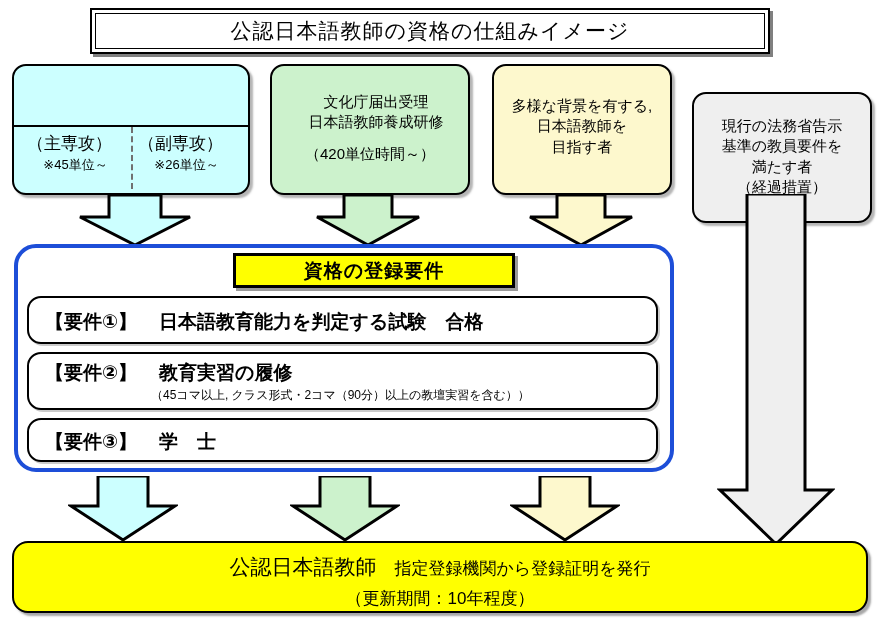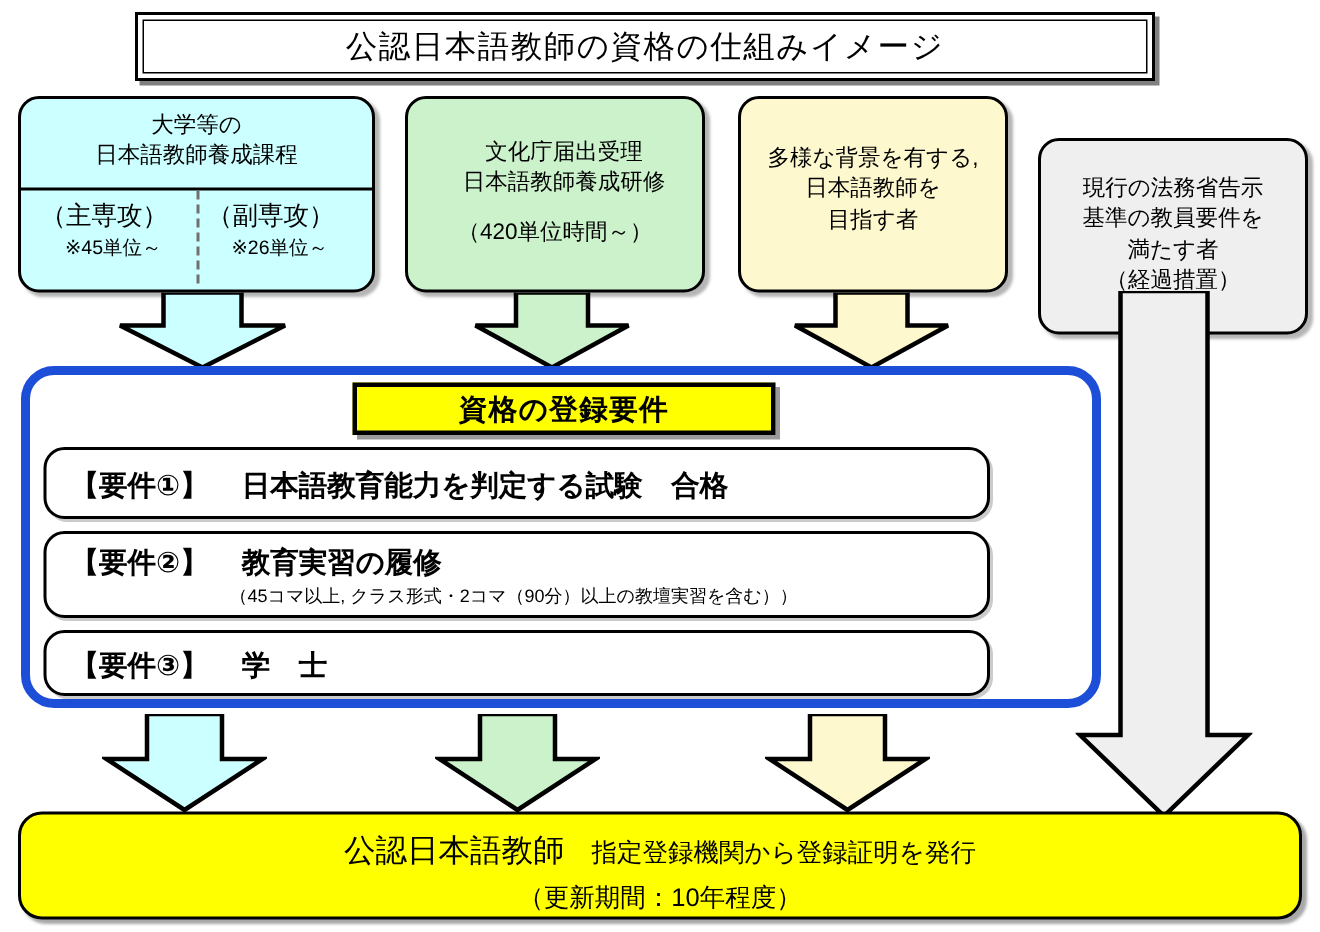--- a/index.html
+++ b/index.html
@@ -113,23 +113,23 @@
   .block-arrow {
     position: absolute;
   }
   .block-arrow svg { display: block; }
 
   
   #req-container {
     position: absolute;
     left: 14px;
     top: 244px;
-    width: 720px;
+    width: 660px;
     height: 228px;
-    border: 6px solid #1d4ed8;
+    border: 4px solid #1d4ed8;
     border-radius: 22px;
     box-sizing: border-box;
     background: #ffffff;
   }
   #req-header {
     position: absolute;
     left: 215px;
     top: 5px;
     width: 282px;
     height: 35px;
@@ -217,24 +217,20 @@
 </head>
 <body>
 
 <div id="title-frame">
   <div id="title-inner">
     <span id="title-text">公認日本語教師の資格の仕組みイメージ</span>
   </div>
 </div>
 
 <div id="src-box-1" class="src-box">
-  <div class="src-head">
-    <span class="ln">大学等の</span>
-    <span class="ln">日本語教師養成課程</span>
-  </div>
   <div id="box1-divider"></div>
   <div id="box1-vdivider"></div>
   <div class="box1-cols">
     <div class="box1-col">
       <span class="major">（主専攻）</span>
       <span class="units">※45単位～</span>
     </div>
     <div class="box1-col">
       <span class="major">（副専攻）</span>
       <span class="units">※26単位～</span>

